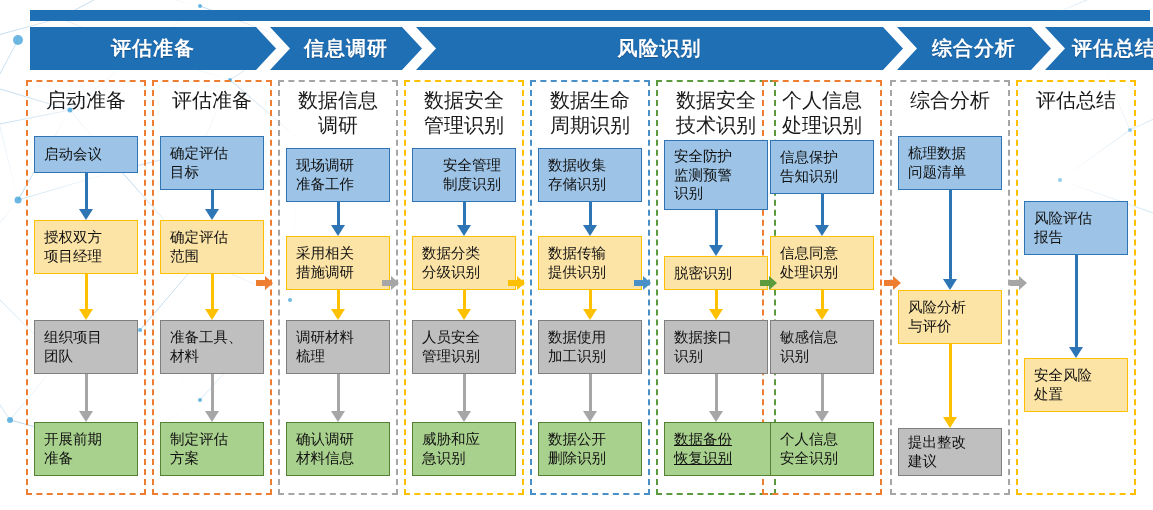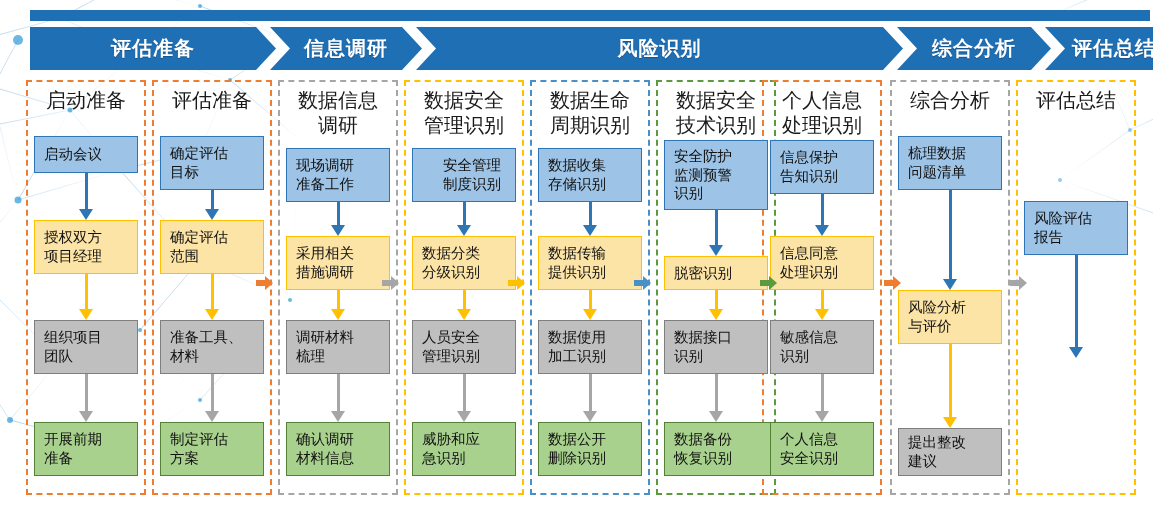--- a/index.html
+++ b/index.html
@@ -315,21 +315,21 @@
   <div class="vconn yellow" style="left:709px;top:290px;width:14px;height:30px;">
       <div class="stem" style="height:19px;"></div>
       <div class="head"></div>
     </div>
   <div class="box gray" style="left:664px;top:320px;width:104px;height:54px;">数据接口
 识别</div>
   <div class="vconn gray" style="left:709px;top:374px;width:14px;height:48px;">
       <div class="stem" style="height:37px;"></div>
       <div class="head"></div>
     </div>
-  <div class="box green" style="left:664px;top:422px;width:128px;height:54px;">数据备份
+  <div class="box green" style="left:664px;top:422px;width:128px;height:54px;text-decoration:underline;">数据备份
 恢复识别</div>
 
   <div class="hconn" style="left:760px;top:275px;">
     <svg width="18" height="16" viewBox="0 0 18 16">
         <path d="M0 5 L9 5 L9 1 L17 8 L9 15 L9 11 L0 11 Z" fill="#5B9B3E"></path>
       </svg>
   </div>
 
   <div class="col" style="left:762px;width:120px;border-color:#ED7D31;">
     <div class="col-title">个人信息
@@ -388,14 +388,16 @@
 
   <div class="col" style="left:1016px;width:120px;border-color:#FFC000;">
     <div class="col-title">评估总结</div>
   </div>
   <div class="box blue" style="left:1024px;top:201px;width:104px;height:54px;">风险评估
 报告</div>
   <div class="vconn blue" style="left:1069px;top:255px;width:14px;height:103px;">
       <div class="stem" style="height:92px;"></div>
       <div class="head"></div>
     </div>
+  <div class="box yellow" style="left:1024px;top:358px;width:104px;height:54px;">安全风险
+处置</div>
 
 </div>
 
 </body></html>

